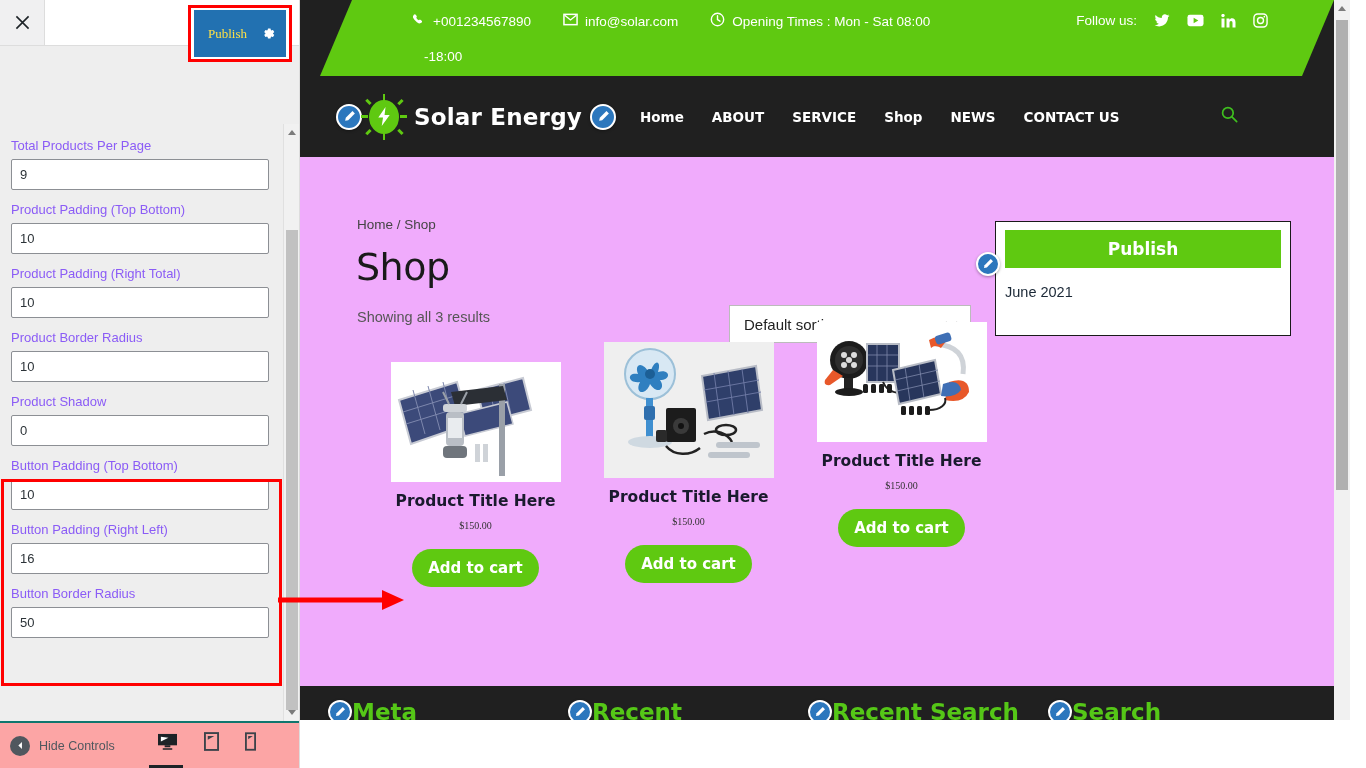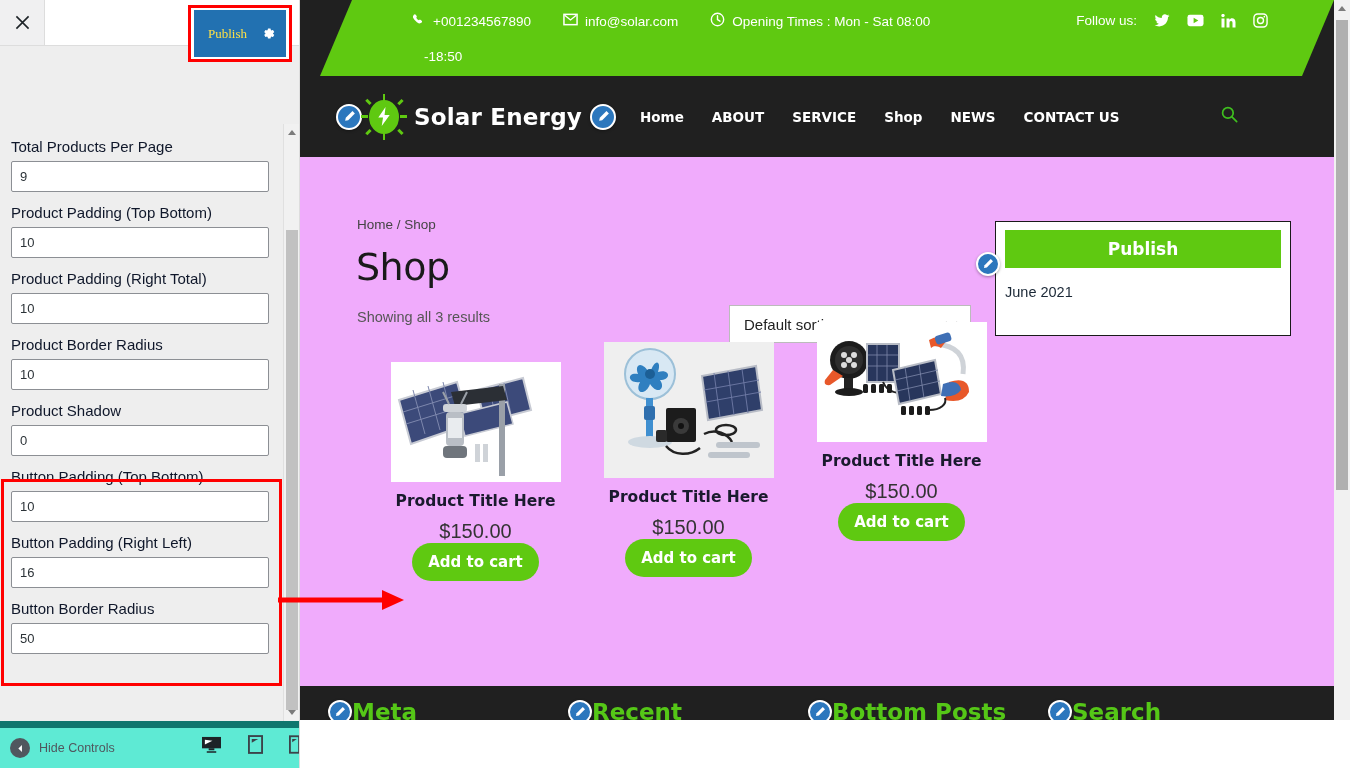--- a/index.html
+++ b/index.html
@@ -76,21 +76,21 @@
   }
 
   .cz-body {
     position: absolute; top: 124px; left: 0;
     width: 284px; height: 597px;
     background: #eee;
     padding: 14px 14px 0 11px;
   }
   .ctrl { margin-bottom: 12px; }
   .ctrl-label {
-    font-size: 15px; color: #0f172a;
+    font-size: 13px; color: #8b5cf6;
     margin-bottom: 6px; display: block;
   }
   .ctrl-input {
     width: 258px; height: 31px;
     border: 1px solid #8c8f94; border-radius: 2px;
     background: #fff; color: #2c3338;
     font-size: 13px; padding: 0 8px;
     font-family: "Liberation Sans", sans-serif;
   }
   .redbox {
@@ -115,22 +115,22 @@
     width: 12px; height: 480px; background: #c1c1c1;
   }
   .arrow-gl { width: 0; height: 0; border-left: 4px solid transparent;
               border-right: 4px solid transparent; }
   .arrow-up { border-bottom: 5px solid #7c7c7c; }
   .arrow-dn { border-top: 5px solid #7c7c7c; }
 
   .cz-footer {
     position: absolute; bottom: 0; left: 0;
     width: 300px; height: 47px;
-    background: #5eead4; border-top: 7px solid #0f766e;
-    display: flex; align-items: center; justify-content: space-between;
+    background: #fca5a5; border-top: 2px solid #0f766e;
+    display: flex; align-items: center;
   }
   .hide-ctrl { display: flex; align-items: center; margin-left: 10px; cursor: pointer; }
   .hide-circle {
     width: 20px; height: 20px; border-radius: 50%;
     background: #50575e; display: flex;
     align-items: center; justify-content: center;
   }
   .hide-label { font-size: 12.5px; color: #50575e; margin-left: 9px; }
   .devices { display: flex; margin-left: 42px; gap: 26px; align-items: flex-end; }
   .dev { position: relative; cursor: pointer; padding-bottom: 4px; }
@@ -271,23 +271,23 @@
   .products { position: absolute; left: 45px; top: 205px; width: 650px; }
   .product { position: absolute; text-align: center; }
   .p-img {
     width: 170px; height: 120px;
     display: block; margin: 0 auto;
   }
   .p-title {
     font-size: 15.5px; font-weight: 700; color: #1a1a2e;
     margin-top: 10px; font-family: "DejaVu Sans", sans-serif;
   }
-  .p-price { font-size: 20px; color: #333; margin-top: 10px; }
+  .p-price { font-size: 10px; color: #333; margin-top: 10px; font-family: Liberation Serif, serif; }
   .p-btn {
-    display: inline-block; 
+    display: inline-block; margin-top: 18px;
     background: #5fc911; color: #fff;
     font-size: 15px; font-weight: 700;
     padding: 10px 16px; border-radius: 50px;
     border: none; cursor: pointer;
     font-family: "DejaVu Sans", sans-serif;
   }
 
   
   .footer {
     position: absolute; left: 0; top: 686px;
@@ -440,21 +440,21 @@
           <span class="tb-item">
             <span>
               <svg width="15" height="15" viewBox="0 0 16 16" fill="none">
                 <circle cx="8" cy="8" r="6.6" stroke="#fff" stroke-width="1.5"></circle>
                 <path d="M8 4v4.2l2.6 1.6" stroke="#fff" stroke-width="1.5" stroke-linecap="round"></path>
               </svg>
             </span>
             <span>Opening Times : Mon - Sat 08:00</span>
           </span>
         </div>
-        <div class="tb-wrap2">-18:50</div>
+        <div class="tb-wrap2">-18:00</div>
 
         <div class="follow">
           <span>Follow us:</span>
           <span class="soc">
             <svg width="16" height="14" viewBox="0 0 16 14" fill="#fff">
               <path d="M15.6 1.7c-.6.3-1.2.4-1.8.5.6-.4 1.1-1 1.3-1.7-.6.4-1.3.6-2 .8C12.5.7 11.7.3 10.8.3c-1.7 0-3 1.4-3 3 0 .3 0 .5.1.7C5.3 3.9 3.1 2.7 1.6.9 1.3 1.4 1.2 1.9 1.2 2.5c0 1 .5 2 1.3 2.5-.5 0-1-.1-1.4-.4 0 1.5 1 2.7 2.4 3-.3.1-.5.1-.8.1-.2 0-.4 0-.6-.1.4 1.2 1.5 2.1 2.8 2.1-1 .8-2.3 1.3-3.7 1.3H.6c1.4.9 3 1.4 4.7 1.4 5.6 0 8.7-4.7 8.7-8.8v-.4c.6-.4 1.1-1 1.6-1.5z"></path>
             </svg>
           </span>
           <span class="soc">
             <svg width="17" height="13" viewBox="0 0 18 13">
@@ -703,21 +703,21 @@
         </span>
         <span class="fw-title">Recent Comments</span>
       </div>
 
       <div class="fw" style="left:508px;">
         <span class="pencil small">
           <svg width="12" height="12" viewBox="0 0 14 14" fill="#fff">
             <path d="M10.2 1.2l2.6 2.6-7.2 7.2-3.3.7.7-3.3z"></path>
             </svg>
         </span>
-        <span class="fw-title">Bottom Posts</span>
+        <span class="fw-title">Recent Search</span>
       </div>
       <div class="fw-rule" style="left:532px; width:204px;"></div>
 
       <div class="fw" style="left:748px;">
         <span class="pencil small">
           <svg width="12" height="12" viewBox="0 0 14 14" fill="#fff">
             <path d="M10.2 1.2l2.6 2.6-7.2 7.2-3.3.7.7-3.3z"></path>
             </svg>
         </span>
         <span class="fw-title">Search</span>

